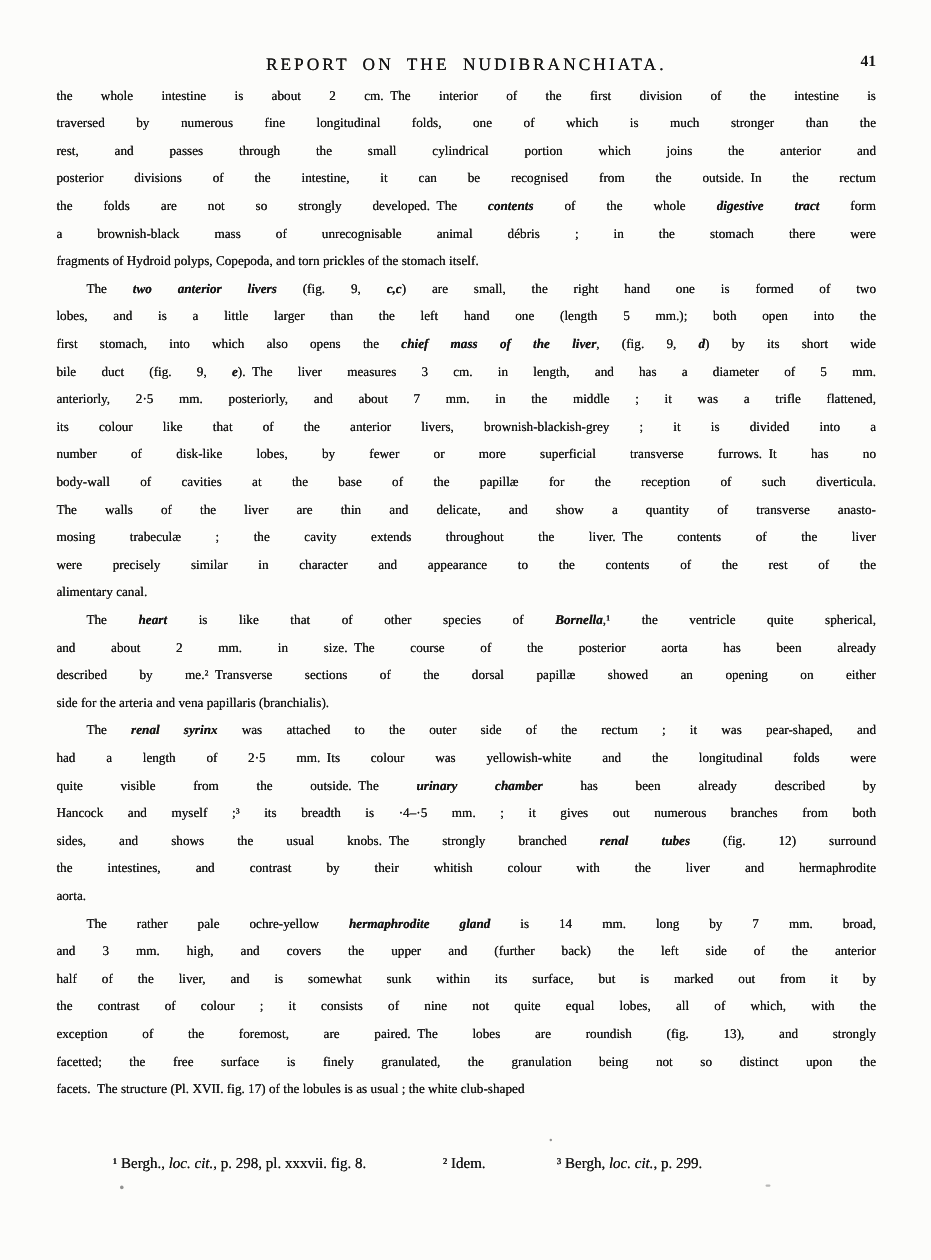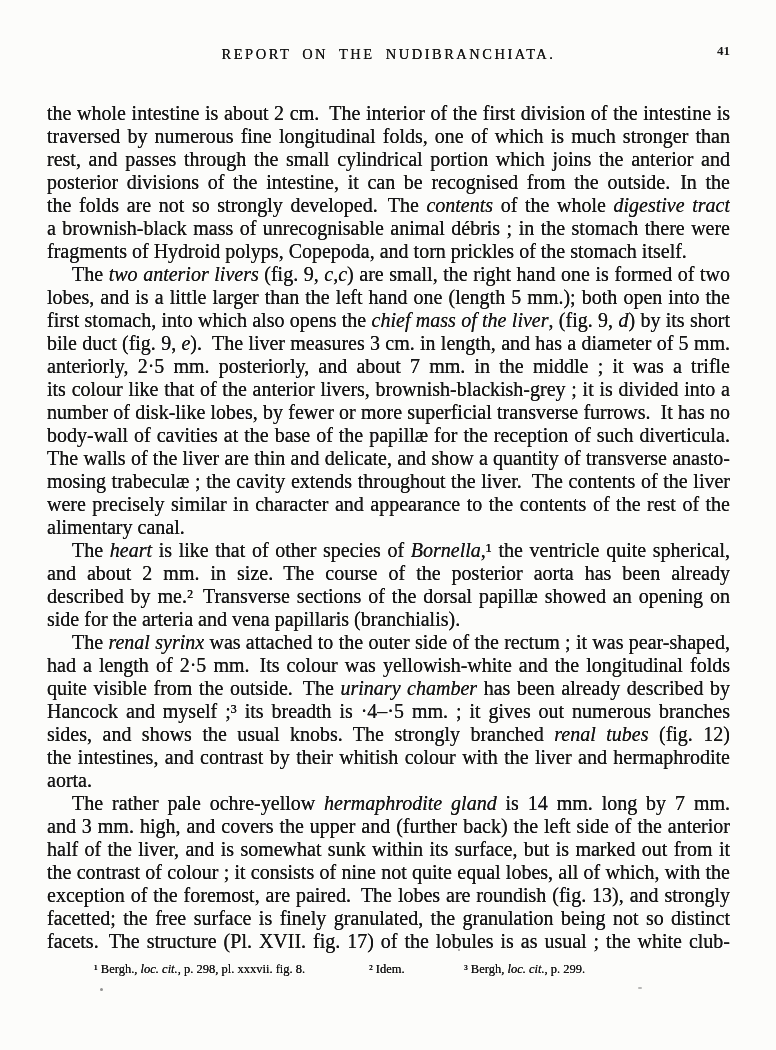--- a/index.html
+++ b/index.html
@@ -28,36 +28,36 @@
     word-spacing: 5px;
     text-shadow: 0 0 0.4px #161616;
   }
   .folio {
     position: absolute; right: 0; top: -3px;
     font-size: 13px;
     font-weight: 700;
   }
   
   .textbody {
-    position: absolute; top: 102px; left: 47px; width: 683px;
-    font-size: 20px;
+    position: absolute; top: 69px; left: 47px; width: 683px;
+    font-size: 11px;
     text-shadow: 0 0 0.35px #161616;
   }
   .para { margin: 0; }
   .line {
     height: 23px;
     line-height: 23px;
     text-align: justify;
     text-align-last: justify;
     overflow: hidden;
     white-space: normal;
   }
   .line.last { text-align-last: left; }
   .line.indent { text-indent: 25px; }
-  .line i { font-style: italic; }
+  .line i { font-style: italic; font-weight: bold; }
   
   .footnotes {
     position: absolute; top: 962px; left: 0; width: 776px; height: 22px;
     font-size: 12.5px;
     text-shadow: 0 0 0.3px #161616;
   }
   .fn { position: absolute; top: 0; white-space: nowrap; }
   .fn0 { left: 94px; }
   .fn1 { left: 369px; }
   .fn2 { left: 464px; }

